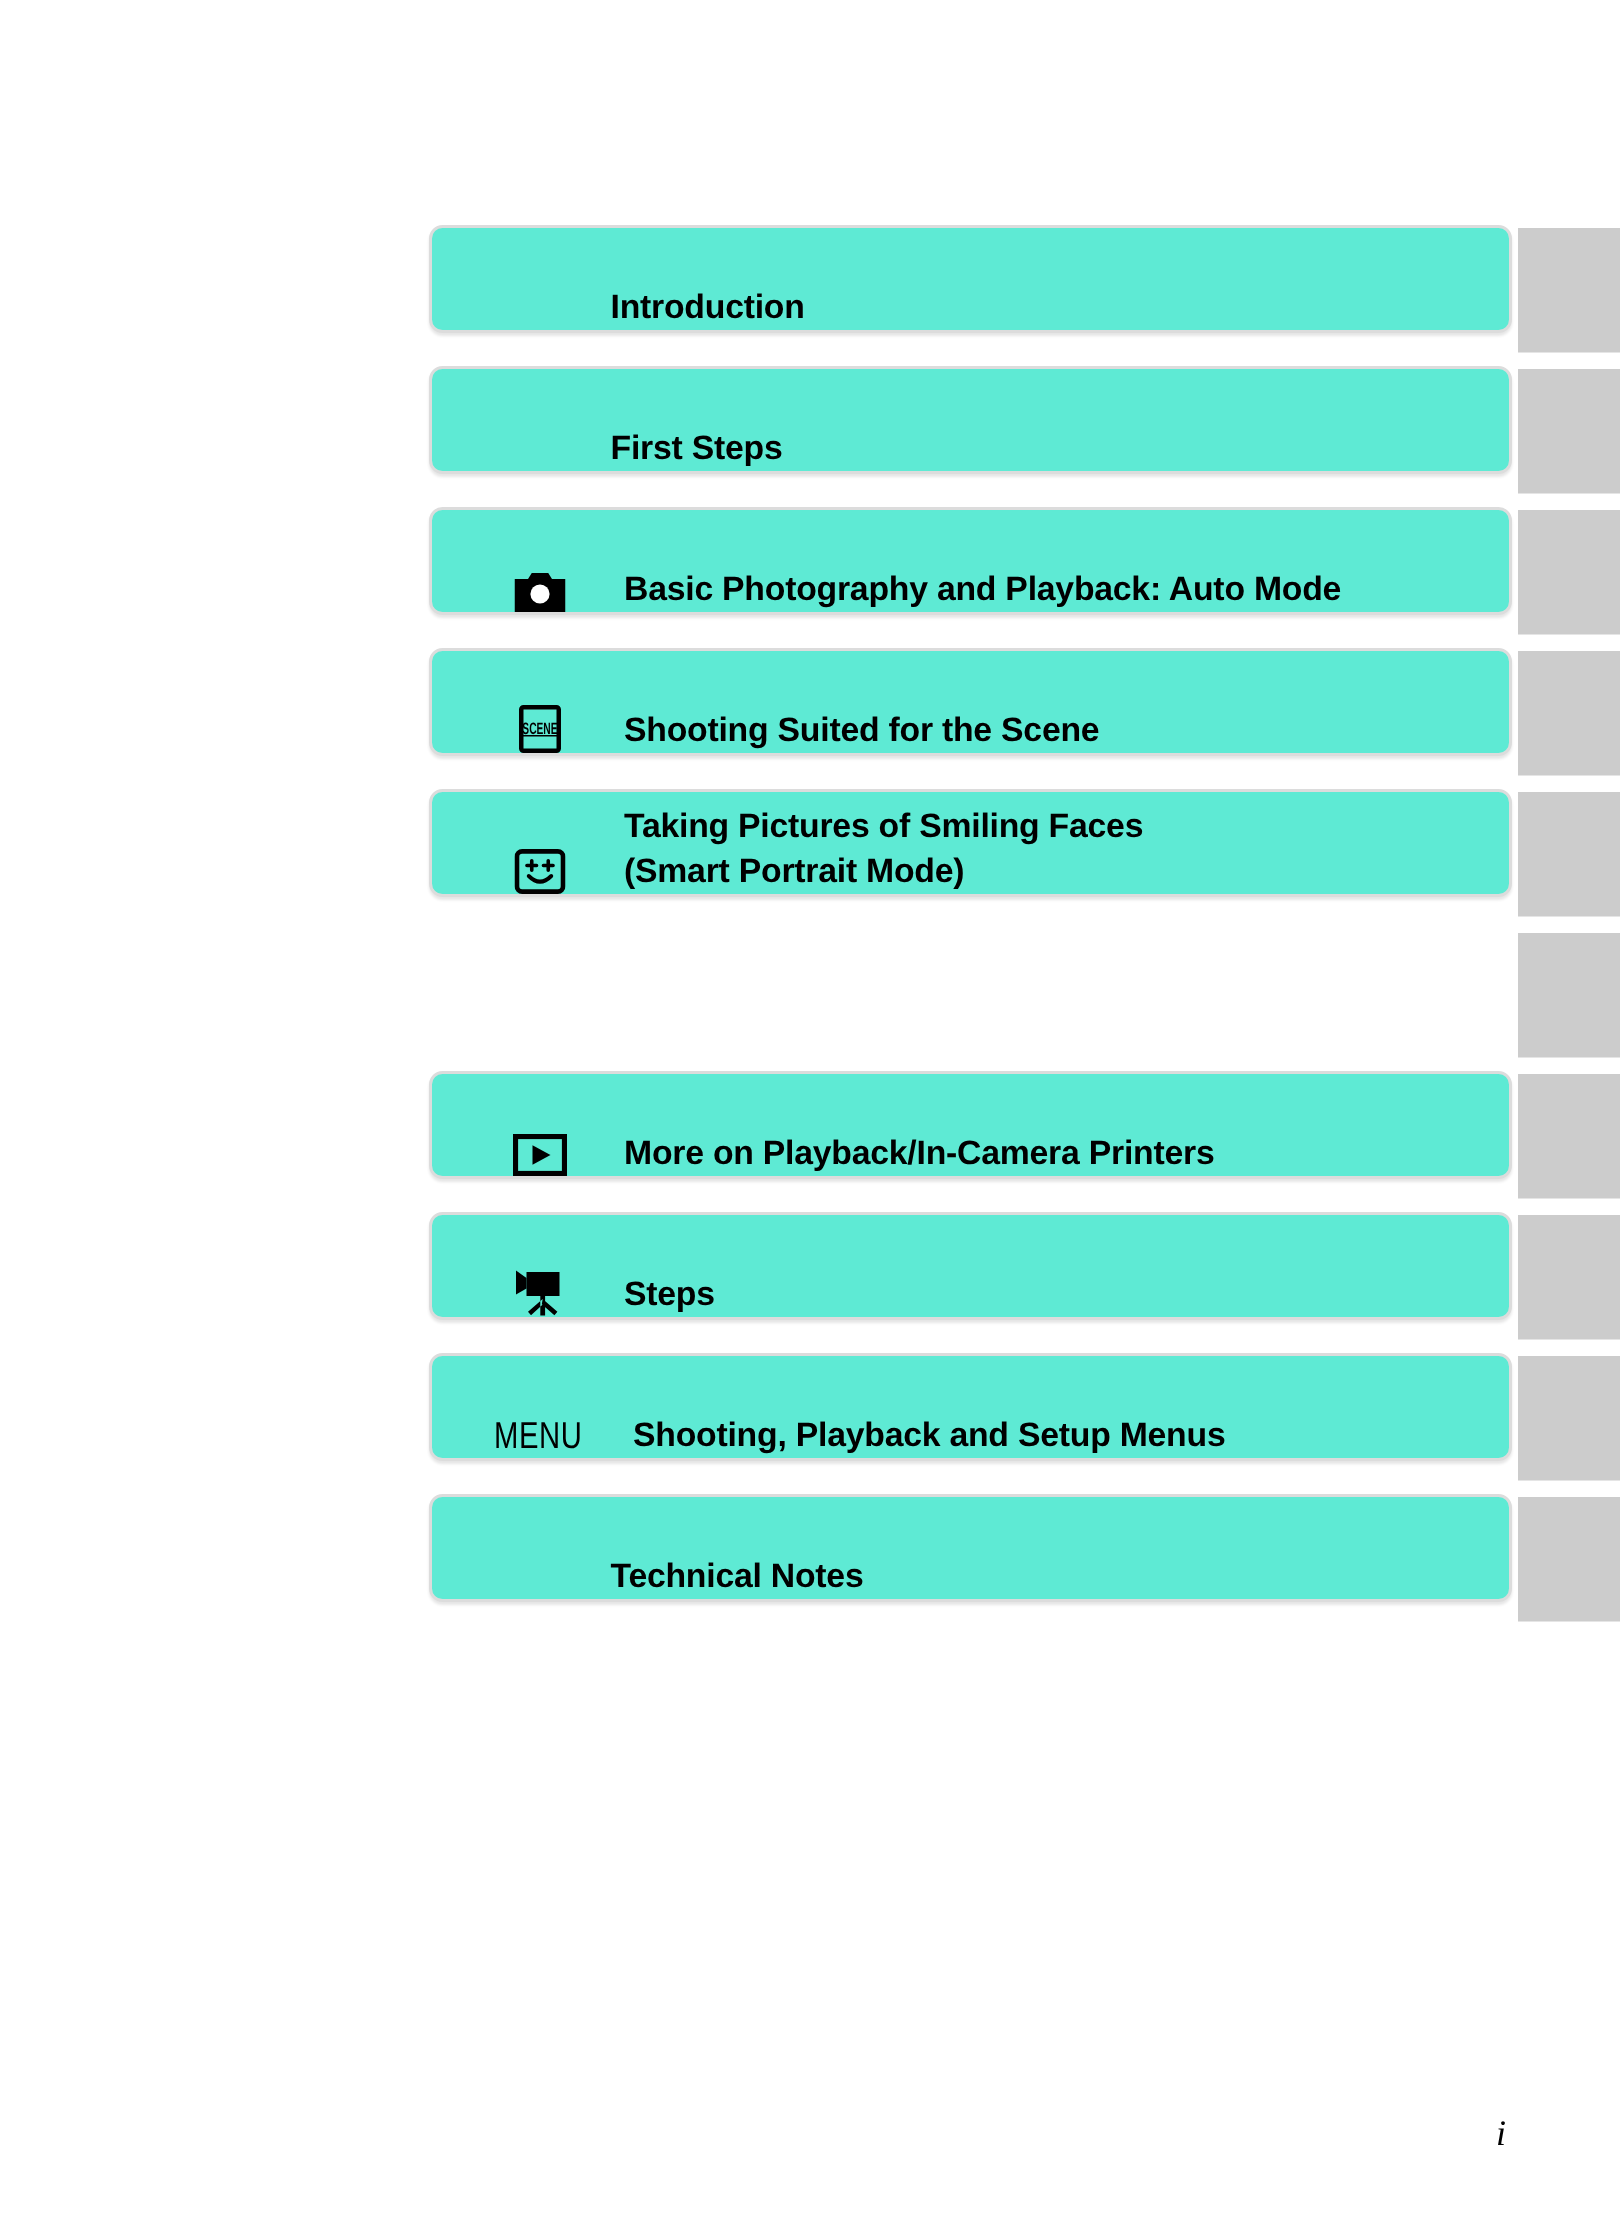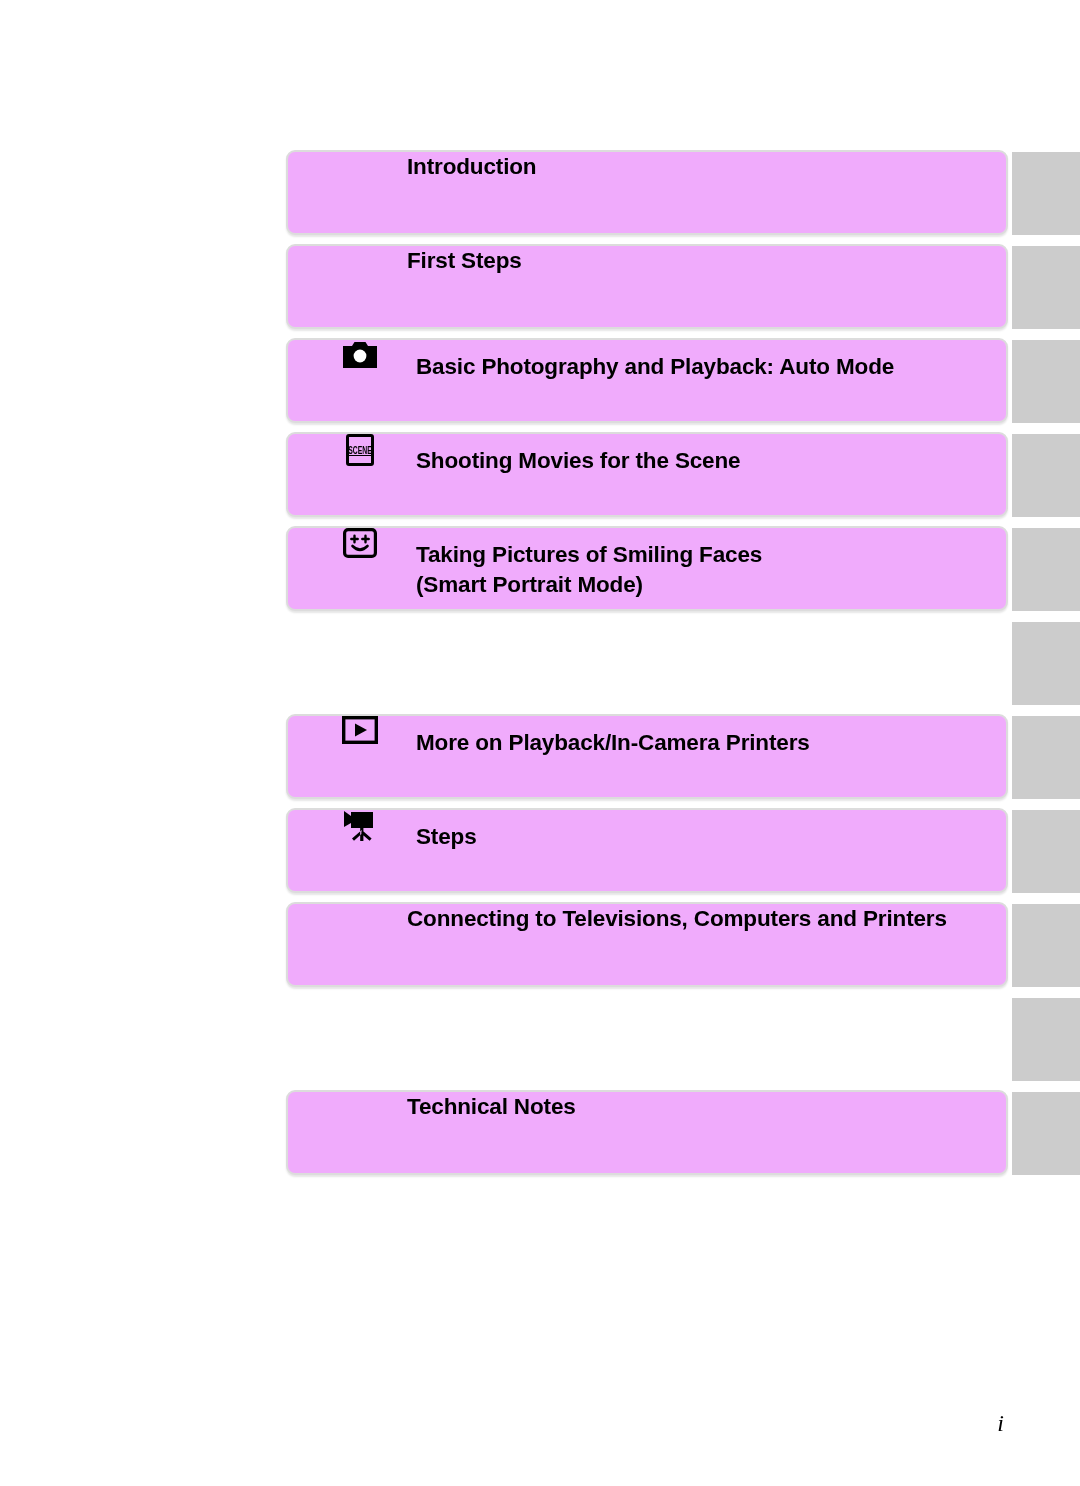--- a/index.html
+++ b/index.html
@@ -36,28 +36,28 @@
     height: 87px;
     margin-bottom: 7px;
     display: block;
   }
 
   .row-card {
     position: absolute;
     left: 0;
     top: 0;
     width: 722px;          
-    height: 85px;
+    height: 72px;
     box-sizing: border-box;
-    background: #f0abfc;
+    background: #5eead4;
     border: 2px solid #dcdcdc;
     border-radius: 9px;
     box-shadow: 0 2px 2px rgba(0,0,0,0.10);
     display: flex;
-    align-items: flex-start;
+    align-items: flex-end;
   }
 
   .row-tab {
     position: absolute;
     left: 726px;           
     top: 2px;
     width: 354px;
     height: 83px;
     background: #cccccc;
   }
@@ -160,21 +160,21 @@
         </div>
         <div class="row-tab"></div>
       </div>
       <div class="toc-row with-icon">
         <div class="row-card">
           <span class="row-icon">
             <span class="scene-box">
               <span>SCENE</span>
             </span>
           </span>
-          <div class="row-title">Shooting Movies for the Scene</div>
+          <div class="row-title">Shooting Suited for the Scene</div>
         </div>
         <div class="row-tab"></div>
       </div>
       <div class="toc-row with-icon">
         <div class="row-card">
           <span class="row-icon">
             <svg width="34" height="30" viewBox="0 0 34 30">
               <rect x="1.6" y="1.6" width="30.8" height="26.8" rx="3.5" fill="none" stroke="#000" stroke-width="3.2"></rect>
               <path d="M11.5 7.8 v6.4 M8.3 11 h6.4" stroke="#000" stroke-width="2.4" stroke-linecap="round"></path>
               <path d="M22.5 7.8 v6.4 M19.3 11 h6.4" stroke="#000" stroke-width="2.4" stroke-linecap="round"></path>
@@ -209,28 +209,27 @@
                 <rect x="8" y="2" width="22" height="16"></rect>
                 <path d="M8 6 L1 1 L1 17 L8 13 Z"></path>
                 <path d="M17.2 18 h3.2 v13 h-3.2 Z M18.8 20 L9 28.5 l2 2.3 L19 23.5 Z M18.8 20 L28.6 28.5 l-2 2.3 L18.2 23.5 Z"></path>
               </g>
             </svg>
           </span>
           <div class="row-title">Steps</div>
         </div>
         <div class="row-tab"></div>
       </div>
-      <div class="toc-row no-icon">
-        <div class="row-card">
-          <span class="row-icon empty"></span>
-          <div class="row-title">Connecting to Televisions, Computers and Printers</div>
-        </div>
-        <div class="row-tab"></div>
-      </div>
-      <div class="toc-row with-icon">
+      <div class="toc-row with-icon">
+        <div class="row-card">
+          <span class="row-icon" style="width: 74px; min-width: 74px; margin-left: 34px;">
+            <span class="menu-text">MENU</span>
+          </span>
+          <div class="row-title">Shooting, Playback and Setup Menus</div>
+        </div>
         <div class="row-tab"></div>
       </div>
       <div class="toc-row no-icon">
         <div class="row-card">
           <span class="row-icon empty"></span>
           <div class="row-title">Technical Notes</div>
         </div>
         <div class="row-tab"></div>
       </div>
     </div>

